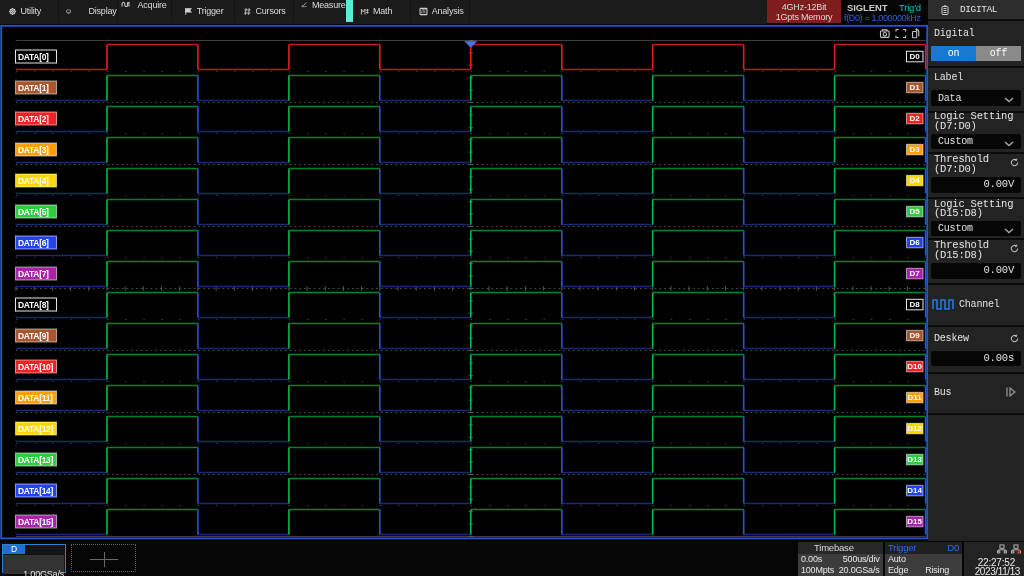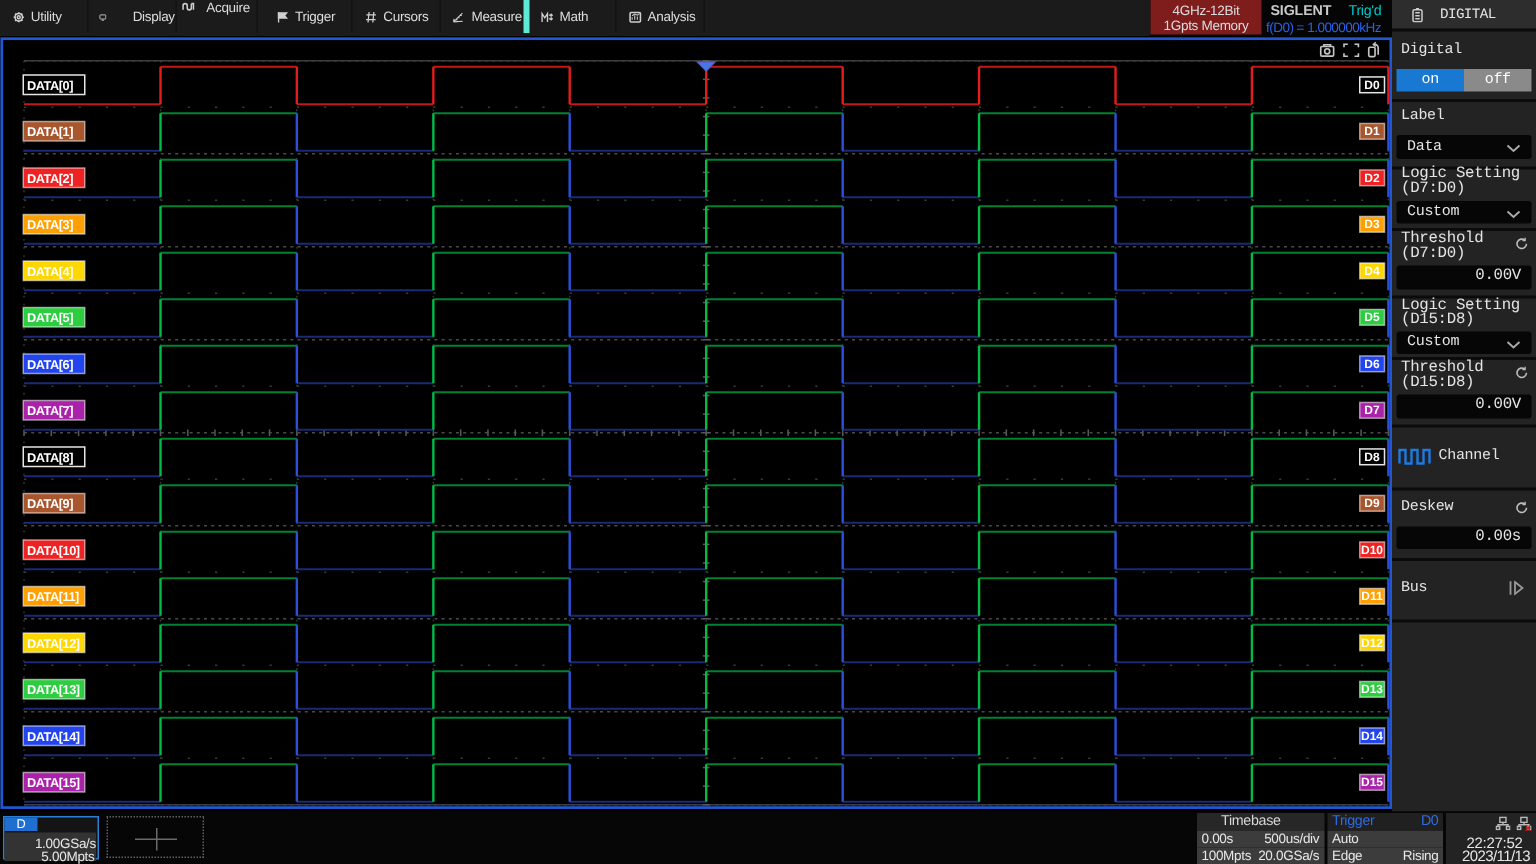--- a/index.html
+++ b/index.html
@@ -38,21 +38,21 @@
         <path d="M2.5 2.5 h7.5 l-2 2.4 2 2.4 H2.5 Z" fill="#cfcfcf"></path>
       </svg>
       <span>Trigger</span>
     </div>
     <div style="position:absolute;left:235.0px;top:0;width:58.75px;height:22px;border-right:1px solid #131313;display:flex;align-items:center;justify-content:flex-start;padding-left:7.5px;gap:4px">
       <svg width="9" height="9" viewBox="0 0 13 13" fill="none" stroke="#cfcfcf" stroke-width="1.5">
         <path d="M4.4 1.5 L3.4 11.5 M9 1.5 L8 11.5 M1.8 4.3 H11 M1.5 8.7 H10.7" stroke-width="1.2"></path>
       </svg>
       <span>Cursors</span>
     </div>
-    <div style="position:absolute;left:293.8px;top:0;width:58.75px;height:22px;border-right:4px solid #5eead4;display:flex;align-items:center;justify-content:flex-start;padding-left:7.5px;gap:4px">
+    <div style="position:absolute;left:293.8px;top:0;width:58.75px;height:22px;border-right:7px solid #5eead4;display:flex;align-items:flex-start;justify-content:flex-start;padding-left:7.5px;gap:4px">
       <svg width="9" height="9" viewBox="0 0 13 13" fill="none" stroke="#cfcfcf" stroke-width="1.5">
         <path d="M2 11 L10.5 2.5 M2 11 l8.8 -0.6 M2 11 l0.5 -3 M4.6 8.4 l1 1 M6.7 6.3 l1 1 M8.8 4.2 l1 1" stroke-width="1.1"></path>
       </svg>
       <span>Measure</span>
     </div>
     <div style="position:absolute;left:352.5px;top:0;width:58.75px;height:22px;border-right:1px solid #131313;display:flex;align-items:center;justify-content:flex-start;padding-left:7.5px;gap:4px">
       <svg width="9" height="9" viewBox="0 0 13 13" fill="none" stroke="#cfcfcf" stroke-width="1.5">
         <path d="M2 11 V3 l2.6 4 L7.2 3 v8" stroke-width="1.3"></path>
         <path d="M8.5 4.5 h3 m-3 3.5 h3" stroke-width="1.1"></path>
         <path d="M10.2 3.2 l1.4 1.3 -1.4 1.3 M10.2 6.7 l1.4 1.3 -1.4 1.3"></path>
@@ -672,21 +672,21 @@
         <path d="M5 1 l5 4 -5 4 Z"></path>
       </svg></div>
 <div style="position:absolute;left:0;top:412.5px;width:96px;height:2px;background:#0b0b0b"></div>
 </div>
 <div style="position:absolute;left:0;top:541px;width:1024px;height:35px;background:#060606;
 color:#e8e8e8;font-size:9px;letter-spacing:-0.2px;font-family:'Liberation Sans',sans-serif">
 <div style="position:absolute;left:2px;top:3px;width:64px;height:29px;border:1.5px solid #2b7fd4;background:#141414">
  <div style="position:absolute;left:0;top:0;width:22px;height:8.5px;background:#1f6fd0;color:#fff;
   font-size:8.5px;text-align:center;line-height:8px">D</div>
  <div style="position:absolute;left:0;top:10px;width:61px;height:19px;background:#333;text-align:right;
-  font-size:9px;line-height:9.3px;padding-top:3px"><span style="margin-right:1px">1.00GSa/s<br>5.00Mpts</span></div>
+  font-size:9px;line-height:9.3px;padding-top:15px"><span style="margin-right:1px">1.00GSa/s<br>5.00Mpts</span></div>
 </div>
 <div style="position:absolute;left:70.5px;top:3px;width:65px;height:28px;border:1px dotted #606060">
  <div style="position:absolute;left:18px;top:13.5px;width:28px;height:1px;background:#6a6a6a"></div>
  <div style="position:absolute;left:32px;top:6.5px;width:1px;height:15px;background:#6a6a6a"></div>
 </div>
 <div style="position:absolute;left:798px;top:1px;width:84.5px;height:33.5px">
  <div style="height:11.5px;background:#272727;padding-left:16px;line-height:12.5px;color:#d8d8d8;font-size:9.5px">Timebase</div>
  <div style="height:11px;background:#3c3c3c;margin-top:0px;line-height:11px;position:relative">
    <span style="position:absolute;left:3px">0.00s</span>
         <span style="position:absolute;right:3px">500us/div</span>
@@ -699,21 +699,21 @@
 <div style="position:absolute;left:885px;top:1px;width:77px;height:33.5px">
  <div style="height:11.5px;background:#202020;position:relative;line-height:12.5px;color:#2e6be0;font-size:9.5px">
    <span style="position:absolute;left:3px">Trigger</span>
         <span style="position:absolute;right:3px">D0</span>
       </div>
  <div style="height:11px;background:#3c3c3c;line-height:11px;position:relative">
    <span style="position:absolute;left:3px">Auto</span>
       </div>
  <div style="height:11px;background:#3c3c3c;line-height:11px;position:relative;margin-top:0.5px">
    <span style="position:absolute;left:3px">Edge</span>
-        <span style="position:absolute;right:3px">Rising</span>
+        <span style="position:absolute;right:13px">Rising</span>
       </div>
 </div>
 <div style="position:absolute;left:963.5px;top:1px;width:60.5px;height:33.5px;background:#232323;text-align:right">
  <div style="position:absolute;right:3px;top:2px"><svg width="10" height="9.5" viewBox="0 0 11 10" fill="none" stroke="#bbb" stroke-width="1">
 <rect x="3.2" y="0.8" width="4.5" height="3.6"></rect>
           <path d="M5.5 4.4 v1.8 M1.8 8 V6.2 h7.4 V8"></path>
 <rect x="0.5" y="7.4" width="2.6" height="2.2"></rect>
           <rect x="8" y="7.4" width="2.6" height="2.2"></rect>
           <text x="6.2" y="10.8" font-size="8" fill="#e01010" font-weight="bold" stroke="none">x</text>
         </svg></div>

